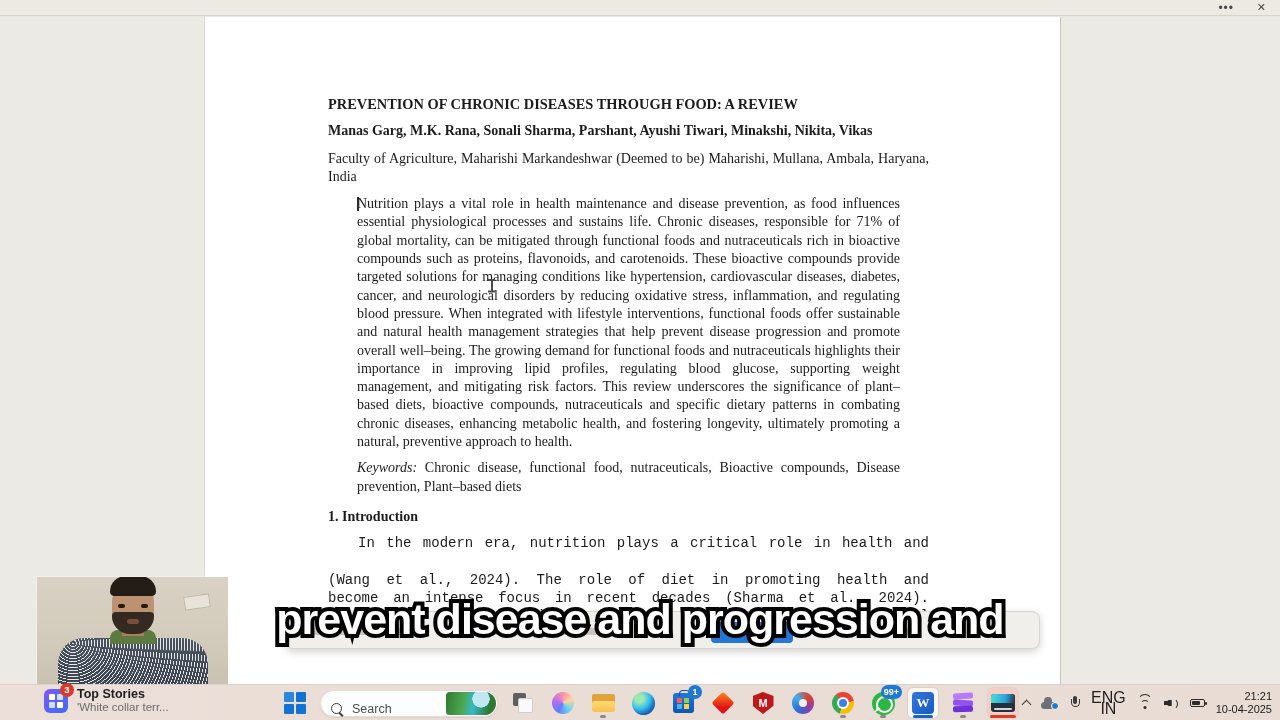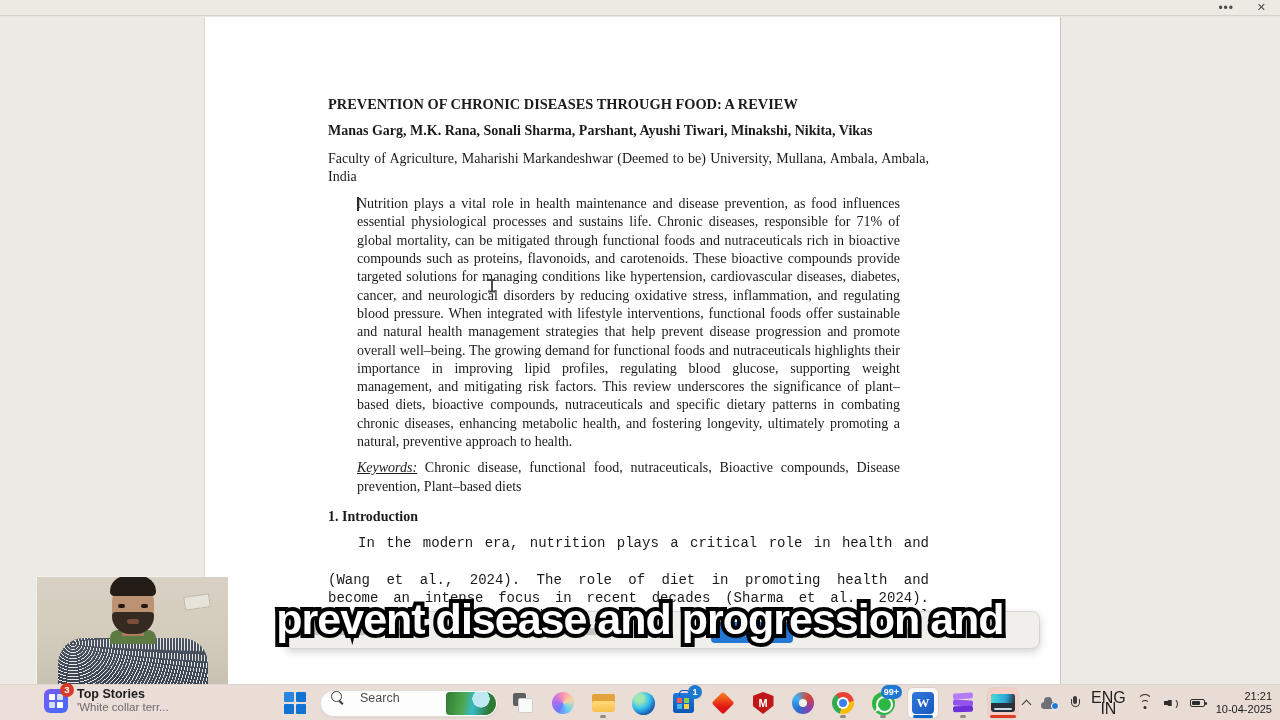--- a/index.html
+++ b/index.html
@@ -16,21 +16,21 @@
   .doc-viewport { position:absolute; left:0; top:17px; width:1280px; height:667px; background:#eceae5; }
   .page { position:absolute; left:204px; top:0; width:857px; height:667px; background:#ffffff; border-right:1px solid #c9c6c0; border-left:1px solid #dcd9d4; }
   .page-inner { position:absolute; left:123px; top:78px; width:601px; color:#1b1b1b; font-family:"Liberation Serif",serif; font-size:14px; line-height:18.3px; }
   .p-title { font-weight:bold; font-size:14.4px; margin-bottom:9px; }
   .p-authors { font-weight:bold; text-align:justify; margin-bottom:9px; }
   .p-affil { text-align:justify; margin-bottom:9px; }
   .p-abstract-wrap { position:relative; padding-left:29px; padding-right:29px; margin-bottom:8px; }
   .p-abstract { text-align:justify; }
   .caret { position:absolute; left:29px; top:2px; width:1.5px; height:14px; background:#2b2b2b; }
   .p-keywords { padding-left:29px; padding-right:29px; text-align:justify; margin-bottom:12px; }
-  .kw-label { font-style:italic;text-decoration:underline; }
+  .kw-label { font-style:italic; }
   .p-section { font-weight:bold; margin-bottom:8px; }
   .intro .line { text-align:justify; text-align-last:justify; height:18.3px; overflow:hidden;font-family:Liberation Mono, monospace; }
   .intro .indent { padding-left:30px; }
   .intro .spacer { height:18.3px; }
   .intro .clipped { height:9px; }
   
   .ibeam { position:absolute; left:487px; top:262px; width:9px; height:13px; z-index:3; }
   .ibeam::before { content:""; position:absolute; left:4px; top:0; width:1.5px; height:13px; background:#4a4a4a; }
   .ibeam::after { content:""; position:absolute; left:1px; top:0; width:7px; height:1.5px; background:#4a4a4a; box-shadow:0 11.5px 0 #4a4a4a; }
 
@@ -77,21 +77,21 @@
   .run-dot { position:absolute; bottom:0px; left:50%; transform:translateX(-50%); width:6px; height:3px; border-radius:2px; background:#8f8a85; }
   .active-tile { background:#faf6f3; box-shadow:0 0 0 1px rgba(0,0,0,.05); }
   .underline-blue { position:absolute; bottom:0; left:50%; transform:translateX(-50%); width:20px; height:3px; border-radius:2px; background:#0b67d0; }
   .active-rec { background:#f3cfc5; box-shadow:0 0 0 1px rgba(0,0,0,.04); }
   .underline-red { position:absolute; bottom:0; left:50%; transform:translateX(-50%); width:26px; height:3.5px; border-radius:2px; background:#e03a25; }
 
   .icon-start { width:22px; height:22px; display:grid; grid-template-columns:10px 10px; grid-template-rows:10px 10px; gap:2px; }
   .icon-start i { background:#1173d4; border-radius:1px; }
   .icon-start i:nth-child(1){ background:#2b86e0; }
 
-  .search-pill { position:relative; width:178px; height:27px; background:#fdfdfd; border:1px solid #e3ddd7; border-radius:14px; display:flex; align-items:flex-start; padding-left:10px; gap:16px; cursor:pointer; box-shadow:0 1px 2px rgba(0,0,0,.06); }
+  .search-pill { position:relative; width:178px; height:27px; background:#fdfdfd; border:1px solid #e3ddd7; border-radius:14px; display:flex; align-items:flex-end; padding-left:10px; gap:8px; cursor:pointer; box-shadow:0 1px 2px rgba(0,0,0,.06); }
   .mag { position:relative; width:13px; height:13px; }
   .mag::before { content:""; position:absolute; left:0; top:0; width:9px; height:9px; border:1.7px solid #3a3a3a; border-radius:50%; }
   .mag::after { content:""; position:absolute; left:9px; top:9px; width:5px; height:1.7px; background:#3a3a3a; transform:rotate(45deg); transform-origin:0 0; }
   .search-label { font-size:12.5px; color:#4c4c4c; }
   .search-img { position:absolute; right:1px; top:1px; width:50px; height:23px; border-radius:4px 12px 12px 4px;
     background:radial-gradient(circle at 70% 30%, #bfe8f2 0 22%, transparent 23%), linear-gradient(100deg,#2f7a33 0%,#4ca84f 35%,#35b9c9 55%,#2f7a33 85%); }
 
   .icon-taskview { position:relative; width:20px; height:20px; }
   .icon-taskview::before { content:""; position:absolute; left:0; top:0; width:13px; height:13px; background:#5f5f5f; border-radius:2px; }
   .icon-taskview::after { content:""; position:absolute; right:0; bottom:0; width:13px; height:13px; background:#fafafa; border:1px solid #cfcfcf; border-radius:2px; }
@@ -169,21 +169,21 @@
   <div class="topbar">
     <span class="win-ctrl win-more">•••</span>
     <span class="win-ctrl win-close">✕</span>
   </div>
 
   <div class="doc-viewport">
     <div class="page">
       <div class="page-inner">
         <div class="p-title">PREVENTION OF CHRONIC DISEASES THROUGH FOOD: A REVIEW</div>
         <div class="p-authors">Manas Garg, M.K. Rana, Sonali Sharma, Parshant, Ayushi Tiwari, Minakshi, Nikita, Vikas</div>
-        <div class="p-affil">Faculty of Agriculture, Maharishi Markandeshwar (Deemed to be) University, Mullana, Ambala, Ambala, India</div>
+        <div class="p-affil">Faculty of Agriculture, Maharishi Markandeshwar (Deemed to be) Maharishi, Mullana, Ambala, Haryana, India</div>
         <div class="p-abstract-wrap">
           <div class="caret"></div>
           <div class="p-abstract">Nutrition plays a vital role in health maintenance and disease prevention, as food influences essential physiological processes and sustains life. Chronic diseases, responsible for 71% of global mortality, can be mitigated through functional foods and nutraceuticals rich in bioactive compounds such as proteins, flavonoids, and carotenoids. These bioactive compounds provide targeted solutions for managing conditions like hypertension, cardiovascular diseases, diabetes, cancer, and neurological disorders by reducing oxidative stress, inflammation, and regulating blood pressure. When integrated with lifestyle interventions, functional foods offer sustainable and natural health management strategies that help prevent disease progression and promote overall well–being. The growing demand for functional foods and nutraceuticals highlights their importance in improving lipid profiles, regulating blood glucose, supporting weight management, and mitigating risk factors. This review underscores the significance of plant–based diets, bioactive compounds, nutraceuticals and specific dietary patterns in combating chronic diseases, enhancing metabolic health, and fostering longevity, ultimately promoting a natural, preventive approach to health.</div>
         </div>
         <div class="p-keywords">
           <span class="kw-label">Keywords:</span><span> Chronic disease, functional food, nutraceuticals, Bioactive compounds, Disease prevention, Plant–based diets</span>
         </div>
         <div class="p-section">1. Introduction</div>
         <div class="intro">
           <div class="line indent">In the modern era, nutrition plays a critical role in health and well–being (Witkamp</div>

